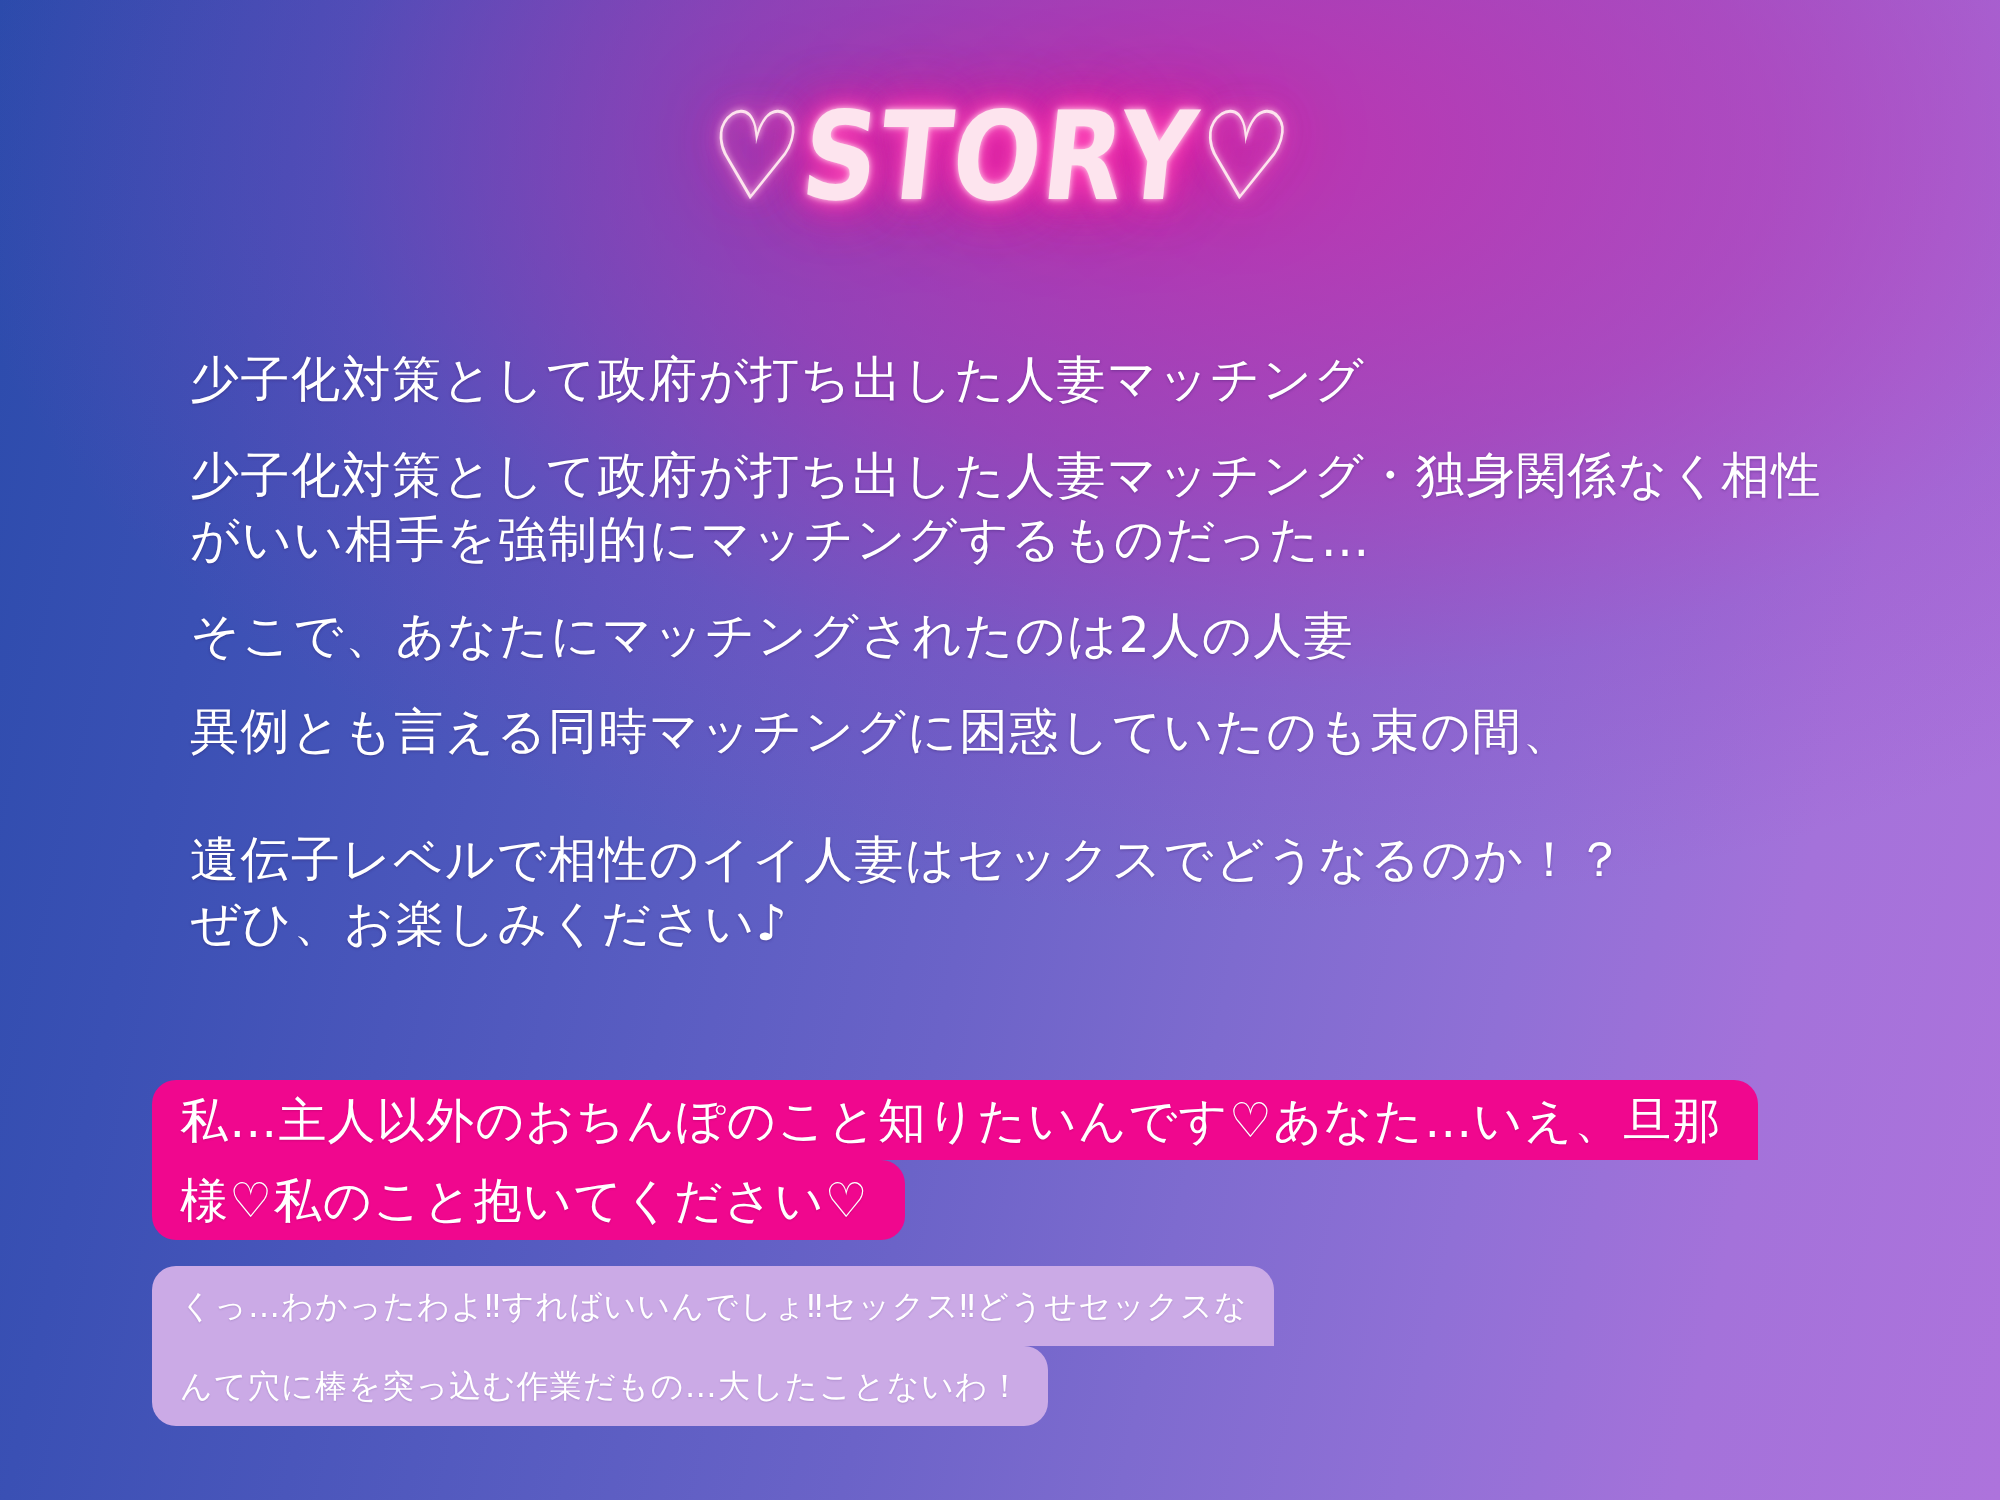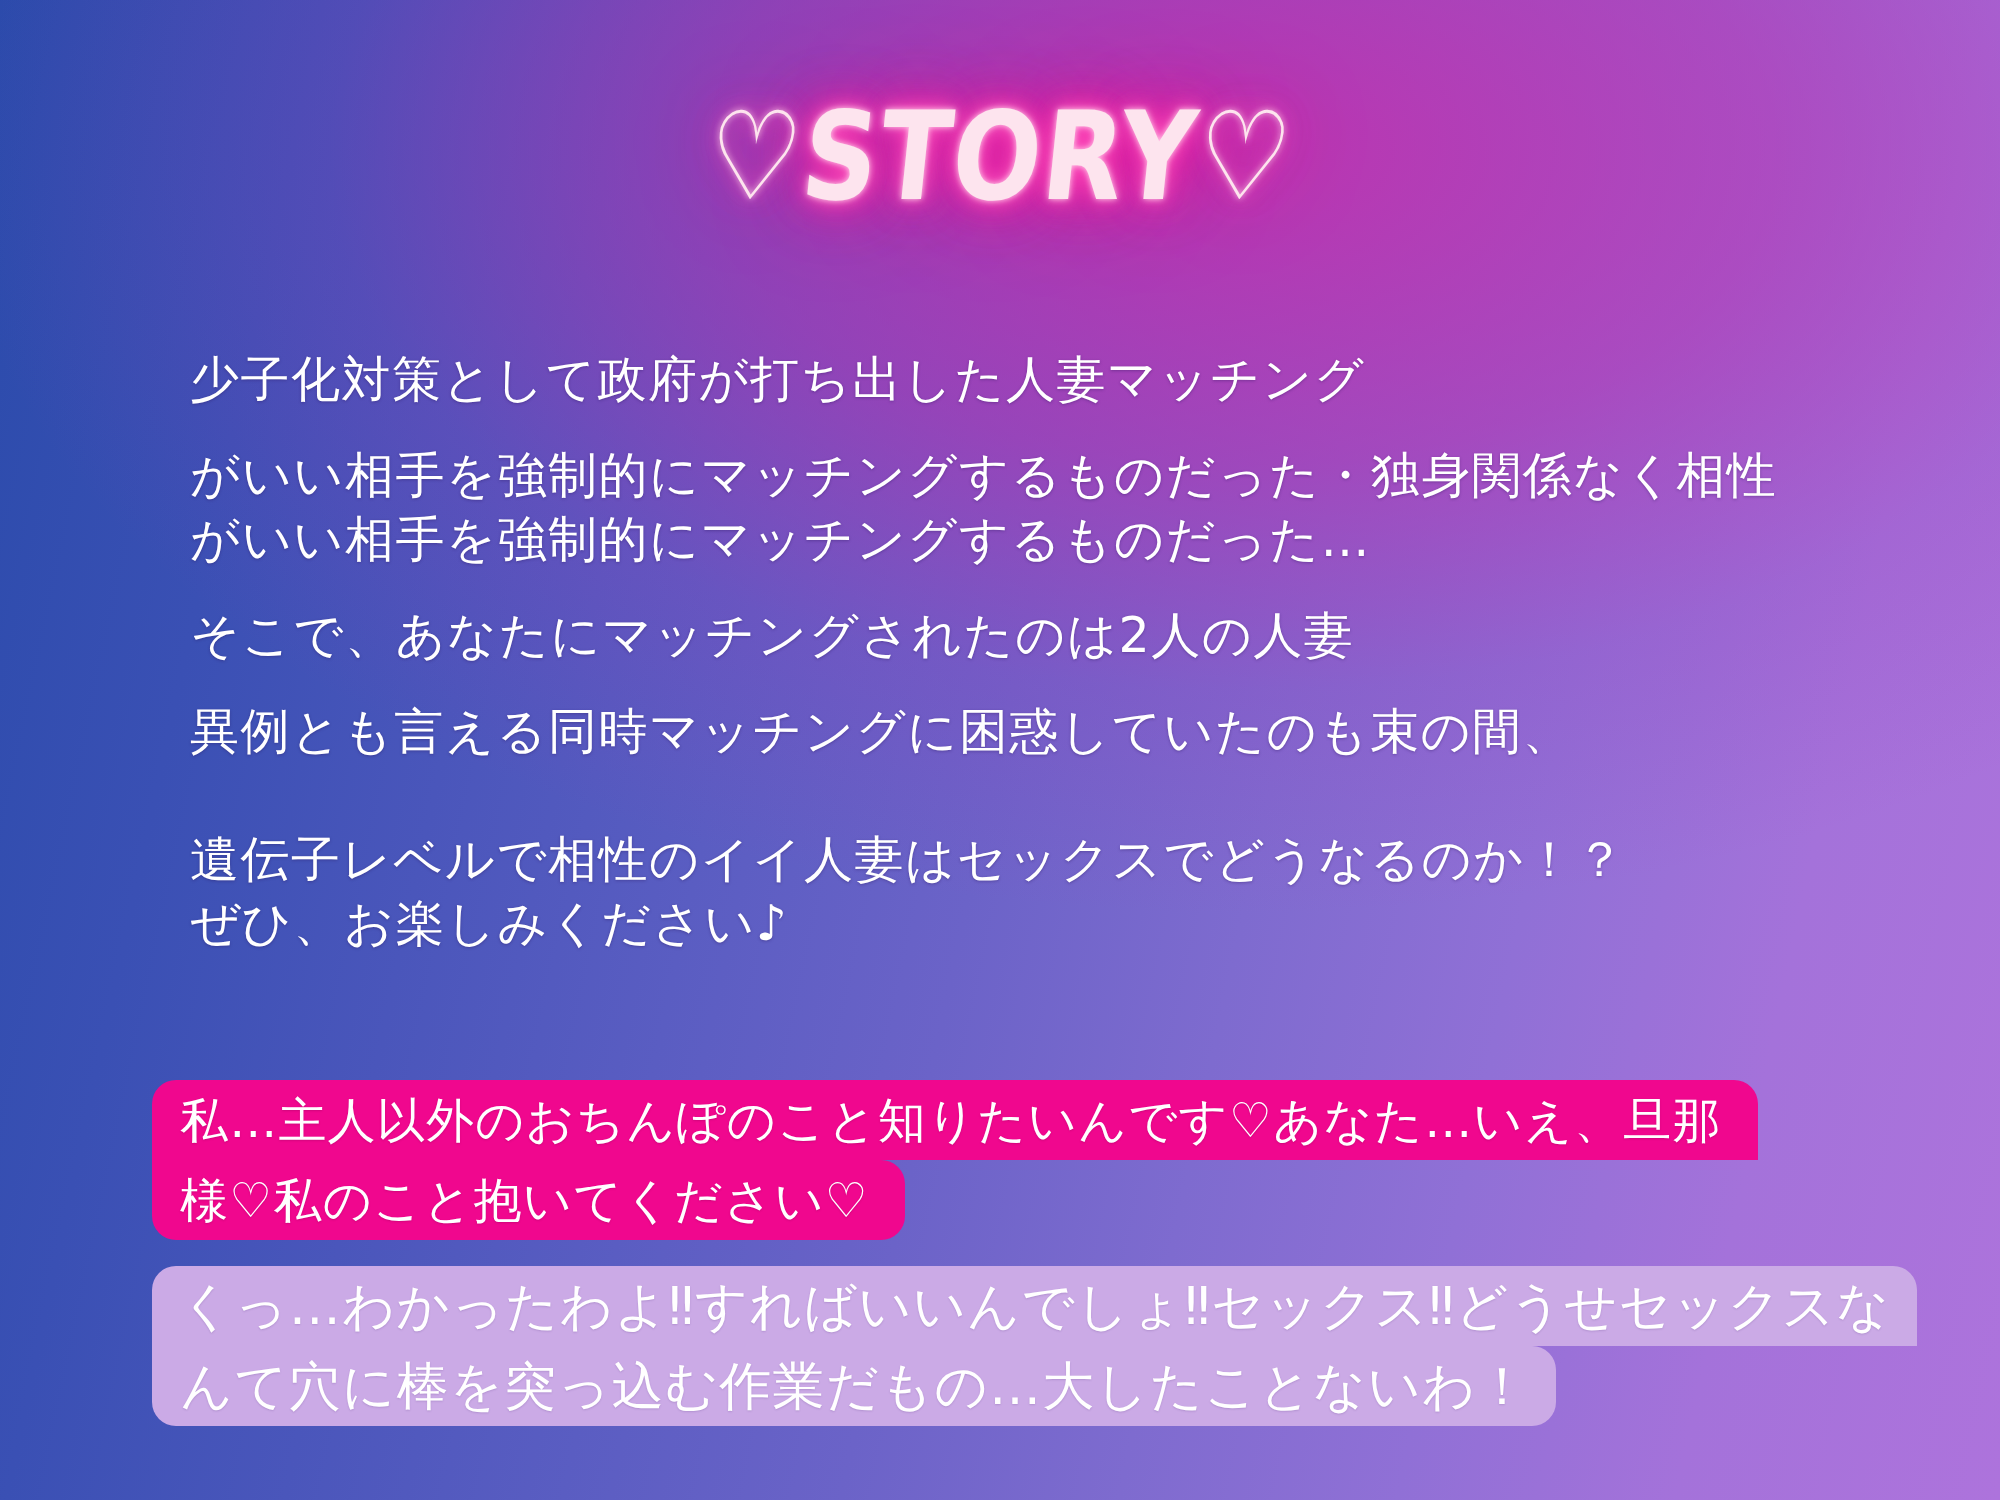--- a/index.html
+++ b/index.html
@@ -89,21 +89,21 @@
     width: fit-content;
     white-space: pre;
     text-shadow: 0 1px 2px rgba(120,0,70,0.25);
   }
   .pink-row.r1 { border-radius: 24px 24px 0 0; }
   .pink-row.r2 { border-radius: 0 24px 24px 24px; }
 
   .lav-row {
     background: #cbaae6;
     color: #ffffff;
-    font-size: 52px;
+    font-size: 32px;
     line-height: 72px;
     letter-spacing: 1.2px;
     padding: 4px 26px 4px 28px;
     width: fit-content;
     white-space: pre;
     text-shadow: 0 1px 2px rgba(90,60,130,0.22);
   }
   .lav-row.r1 { border-radius: 24px 24px 0 0; }
   .lav-row.r2 { border-radius: 0 24px 24px 24px; }
 </style>
@@ -113,21 +113,21 @@
 <div id="stage">
 
   <div id="title-wrap">
     <div id="title">♡STORY♡</div>
   </div>
 
   <div id="body-copy">
     <div class="para">少子化対策として政府が打ち出した人妻マッチング</div>
     <div class="gap-md"></div>
 
-    <div class="para">がいい相手を強制的にマッチングするものだった・独身関係なく相性</div>
+    <div class="para">少子化対策として政府が打ち出した人妻マッチング・独身関係なく相性</div>
     <div class="para">がいい相手を強制的にマッチングするものだった…</div>
     <div class="gap-md"></div>
 
     <div class="para">そこで、あなたにマッチングされたのは2人の人妻</div>
     <div class="gap-md"></div>
 
     <div class="para">異例とも言える同時マッチングに困惑していたのも束の間、</div>
     <div class="gap-md"></div>
 
     <div class="gap-md"></div>

